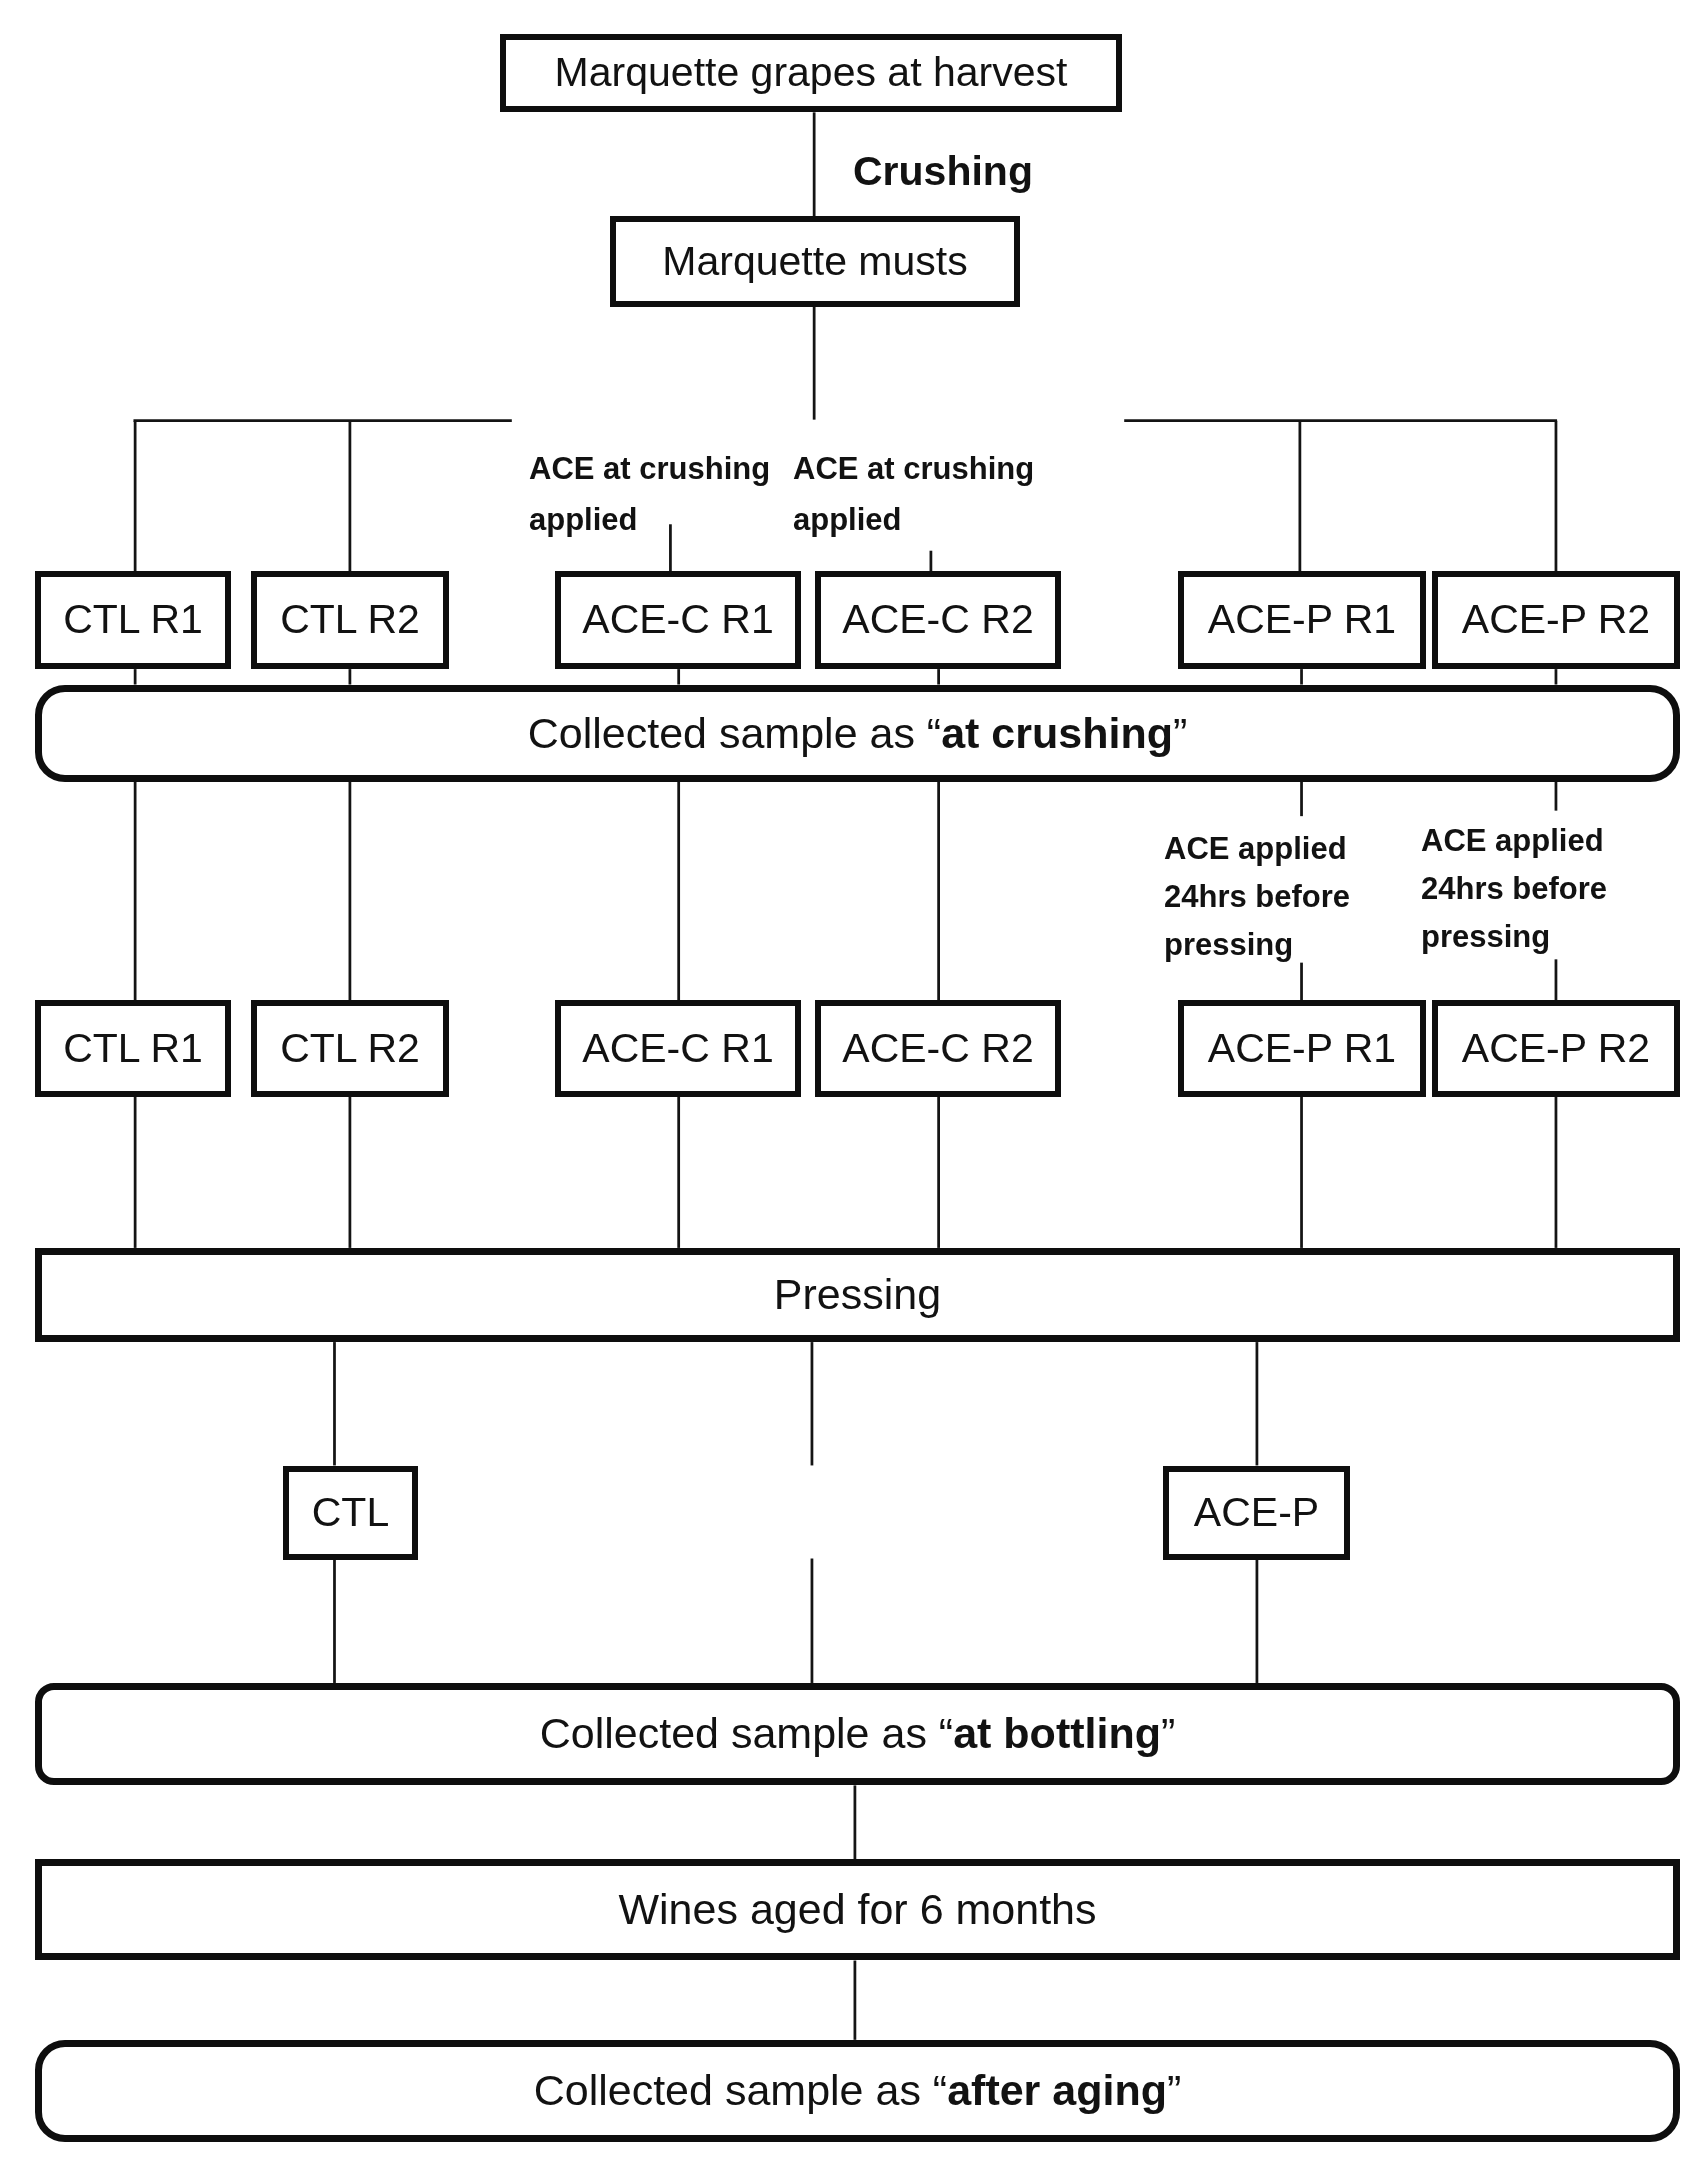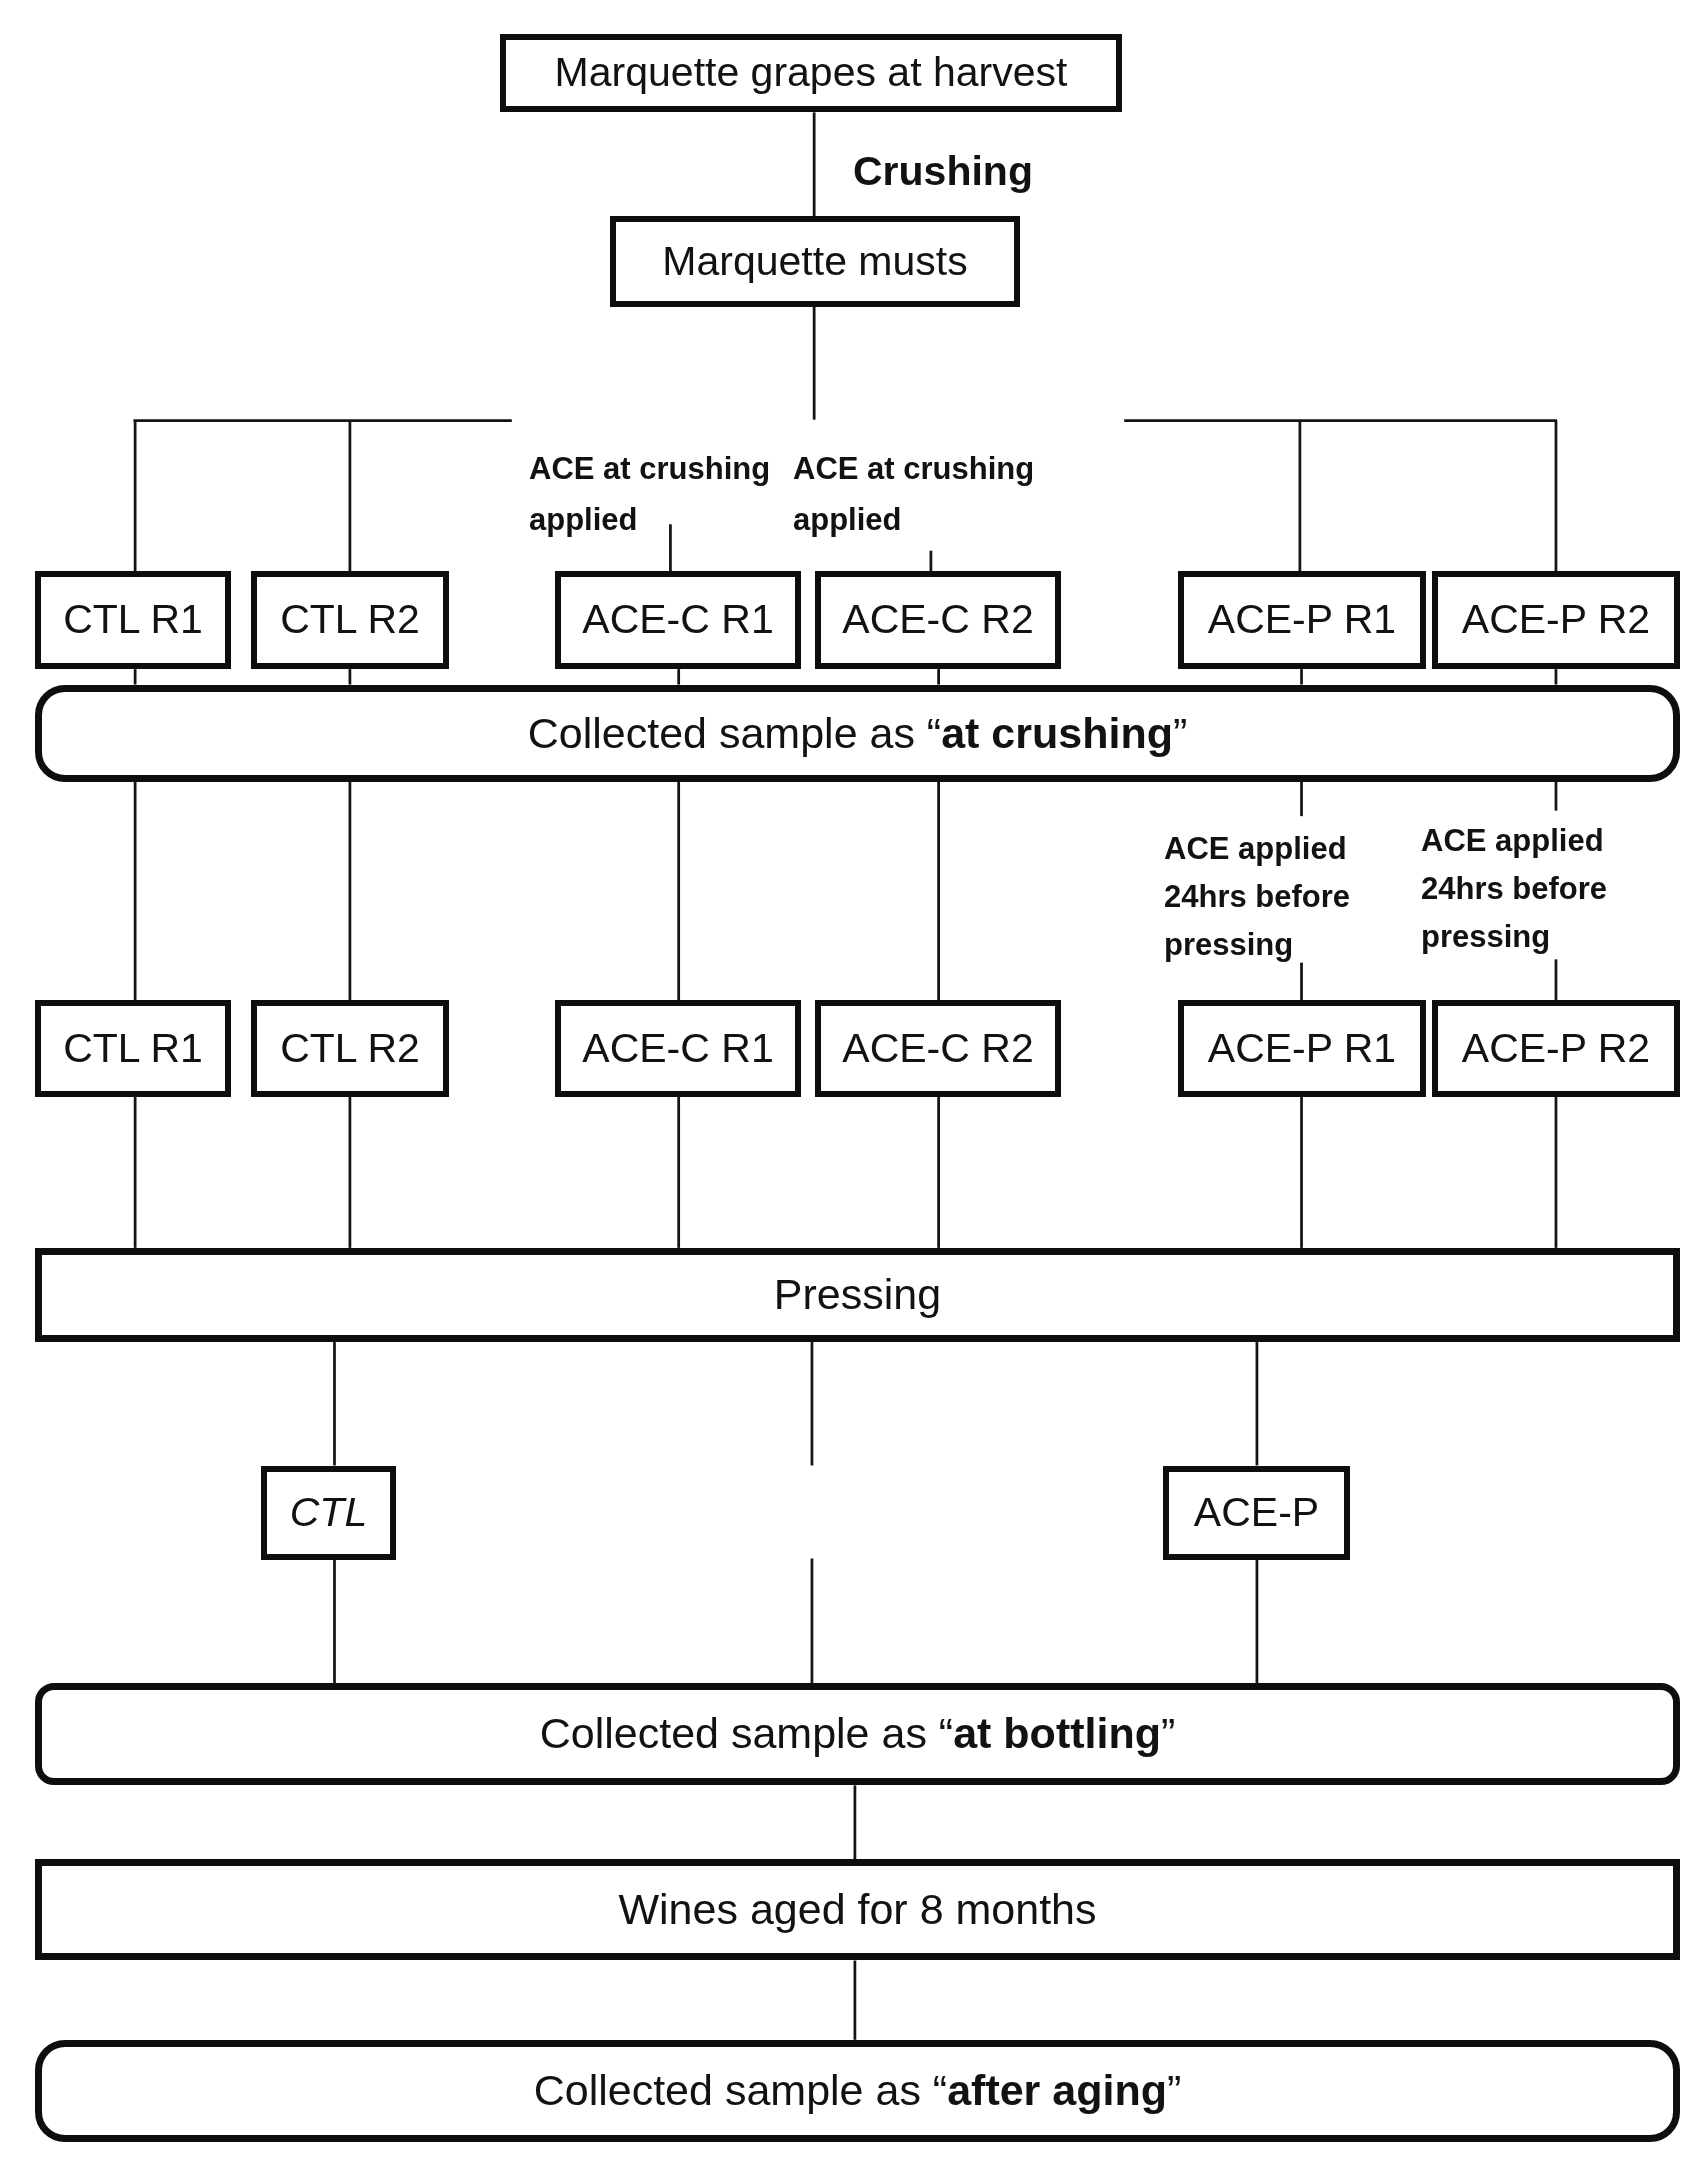--- a/index.html
+++ b/index.html
@@ -144,35 +144,35 @@
     <span>ACE-P R1</span>
     </div>
   <div class="box" style="left:1432px;top:1000px;width:248px;height:97px;">
     <span>ACE-P R2</span>
     </div>
 
   <div class="box wide" style="left:35px;top:1248px;width:1645px;height:94px;">
     <span>Pressing</span>
   </div>
 
-  <div class="box" style="left:261px;top:1466px;width:135px;height:94px;font-style:italic;">
+  <div class="box" style="left:283px;top:1466px;width:135px;height:94px;">
     <span>CTL</span>
     </div>
   <div class="box" style="left:1163px;top:1466px;width:187px;height:94px;">
     <span>ACE-P</span>
     </div>
 
   <div class="box wide rounded" style="left:35px;top:1683px;width:1645px;height:102px;border-radius:19px;">
     <span>
       <span>Collected sample as </span><span>“</span><span class="b">at bottling</span><span>”</span>
     </span>
   </div>
 
   <div class="box wide" style="left:35px;top:1859px;width:1645px;height:101px;">
-    <span>Wines aged for 8 months</span>
+    <span>Wines aged for 6 months</span>
   </div>
 
   <div class="box wide rounded" style="left:35px;top:2040px;width:1645px;height:102px;">
     <span>
       <span>Collected sample as </span><span>“</span><span class="b">after aging</span><span>”</span>
     </span>
   </div>
 
 </div>
 

